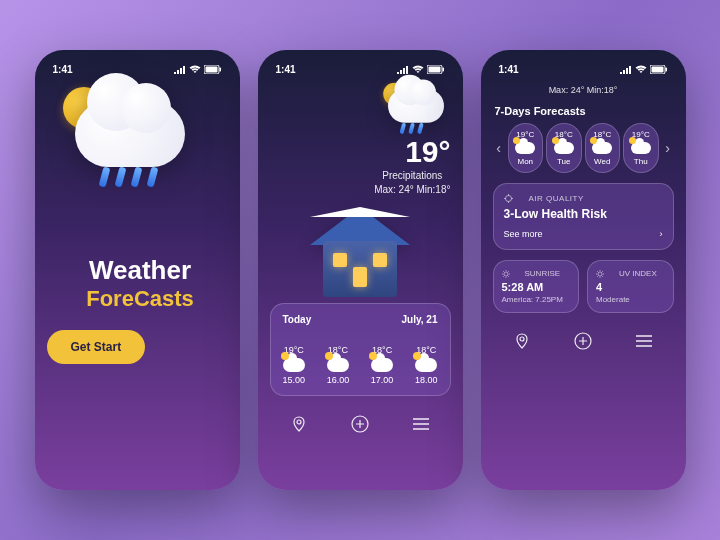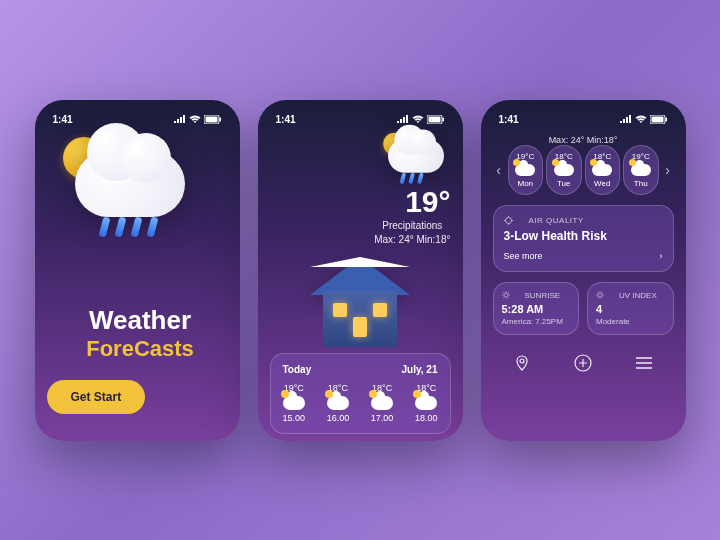--- a/index.html
+++ b/index.html
@@ -4,21 +4,21 @@
 <style>
   * { margin: 0; padding: 0; box-sizing: border-box; }
   body {
     width: 720px; height: 540px;
     background: linear-gradient(135deg, #b794e8 0%, #8b6bc7 50%, #a881d9 100%);
     font-family: -apple-system, BlinkMacSystemFont, 'Segoe UI', sans-serif;
     display: flex; align-items: center; justify-content: center;
     gap: 18px; overflow: hidden;
   }
   .phone {
-    width: 205px; height: 341px;
+    width: 205px; height: 440px;
     background: linear-gradient(180deg, #1a1d3a 0%, #3a2463 40%, #7a3f9e 100%);
     border-radius: 28px;
     padding: 12px 12px 10px 12px;
     box-shadow: 0 20px 50px rgba(0,0,0,0.35);
     color: #fff;
     position: relative;
     overflow: hidden;
   }
   .status-bar { display: flex; justify-content: space-between; align-items: center; font-size: 10px; font-weight: 600; padding: 2px 6px 8px 6px; }
   .status-icons { display: flex; gap: 3px; align-items: center; }
@@ -51,21 +51,21 @@
   .s2 .hero2 .cloud-rain { transform: scale(0.8); }
   .temp-big { font-size: 30px; font-weight: 700; margin-top: 8px; }
   .subtext { font-size: 10px; opacity: 0.9; text-align:center; line-height:1.4; }
   .house { margin: 10px auto 0; width: 130px; height: 90px; position:relative; }
   .house .roof { position:absolute; top:0; left:15px; width:0; height:0; border-left:50px solid transparent; border-right:50px solid transparent; border-bottom:38px solid #3a5fb0; filter: drop-shadow(0 4px 8px rgba(0,0,0,0.3)); }
   .house .snow { position:absolute; top:0; left:15px; width:0; height:0; border-left:50px solid transparent; border-right:50px solid transparent; border-bottom:10px solid #fff; }
   .house .body { position:absolute; bottom:0; left:28px; width:74px; height:56px; background: linear-gradient(#4a63a8,#2f4580); border-radius: 4px; }
   .house .window { position:absolute; width:14px; height:14px; background:#ffcd5a; border-radius:2px; box-shadow: 0 0 8px rgba(255,205,90,0.6); }
 
   .today-card { background: rgba(120,80,180,0.45); border: 1px solid rgba(255,255,255,0.2); border-radius: 14px; padding: 10px 12px; margin-top: 6px; backdrop-filter: blur(6px); }
-  .tc-header { display:flex; justify-content:space-between; font-size: 10px; font-weight:600; margin-bottom:8px;gap:23px; }
+  .tc-header { display:flex; justify-content:space-between; font-size: 10px; font-weight:600; margin-bottom:20px;gap:23px; }
   .hourly { display:flex; justify-content:space-between; }
   .hour { display:flex; flex-direction:column; align-items:center; gap:3px; font-size:9px; }
   .hour .mini-cloud { width:22px; height:14px; background:#fff; border-radius:12px; position:relative; }
   .hour .mini-cloud::before { content:''; position:absolute; width:10px;height:10px;background:#fff;border-radius:50%; top:-5px; left:4px; }
   .hour .mini-sun { position:absolute; width:8px;height:8px; background:#ffc83d; border-radius:50%; top:-6px; left:-2px; }
 
   .bottom-nav { display:flex; justify-content:space-around; align-items:center; margin-top:10px; padding-top:8px; }
   .bottom-nav svg { opacity:0.9; }
 
   
@@ -243,20 +243,21 @@
       <svg width="18" height="9" viewBox="0 0 18 9">
           <rect x="0" y="0" width="15" height="9" rx="2" fill="none" stroke="#fff" stroke-width="1"></rect>
           <rect x="1.5" y="1.5" width="12" height="6" rx="1" fill="#fff"></rect>
           <rect x="15.5" y="2.5" width="1.5" height="4" rx="0.7" fill="#fff"></rect>
         </svg>
     </span>
   </div>
   <div class="loc">
     <div class="maxmin">Max: 24°  Min:18°</div>
   </div>
+  <div class="section-title">7-Days Forecasts</div>
   <div class="days">
     <div class="chev">‹</div>
     <div class="day-chip">
         <span>19°C</span>
         <div class="mini-cloud">
           <div class="mini-sun"></div>
         </div>
         <span>Mon</span>
       </div>
     <div class="day-chip">

